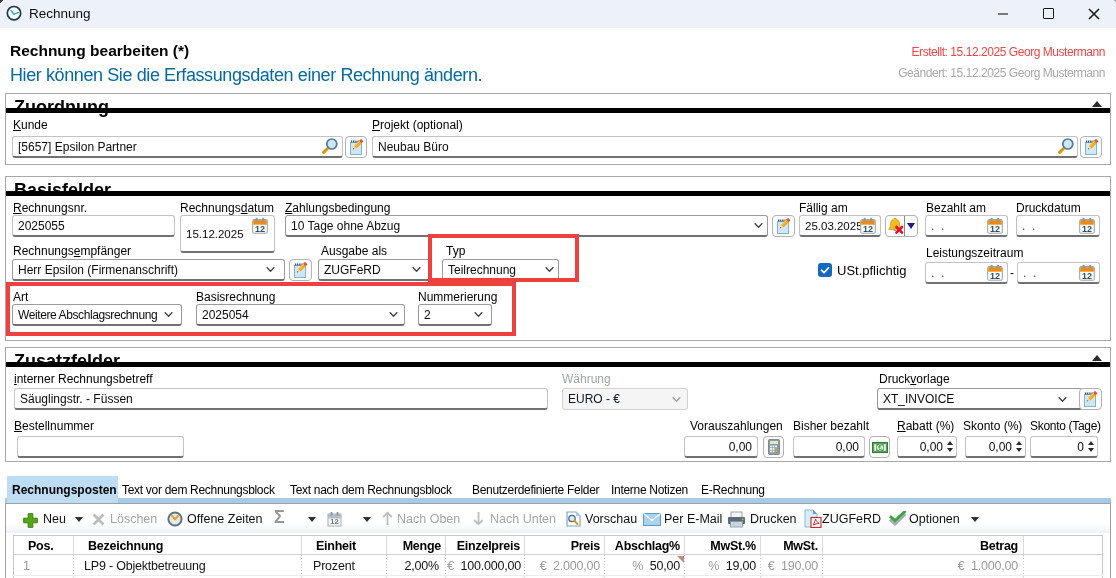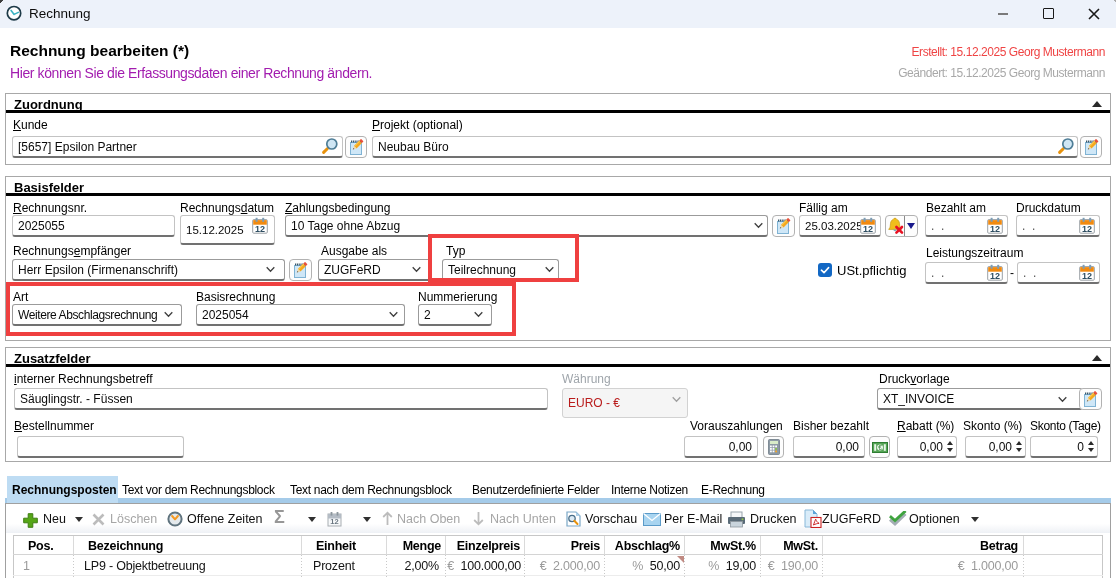--- a/index.html
+++ b/index.html
@@ -4,22 +4,22 @@
 <style>
 * { margin:0; padding:0; box-sizing:border-box; }
 html,body { width:1116px; height:578px; overflow:hidden; background:#fff;
   font-family:"Liberation Sans", sans-serif; }
 .abs { position:absolute; }
 .lbl { position:absolute; font-size:12px; color:#000; white-space:nowrap; }
 .inp { position:absolute; background:#fff; border:1px solid #c3c3c3; border-bottom:2px solid #717171;
   border-radius:3px; font-size:12px; color:#0a0a0a; display:flex; align-items:center;
   padding:0 5px; white-space:nowrap; }
 .sec { position:absolute; border:1px solid #a8a8a8; background:#fff; }
-.sech { position:absolute; left:0; top:0; right:0; height:19px; border-bottom:3px solid #000000;
-  font-size:13px; font-weight:bold; color:#000; padding:3px 0 0 8px; }
+.sech { position:absolute; left:0; top:0; right:0; height:19px; border-bottom:5px solid #000000;
+  font-size:18px; font-weight:bold; color:#000; padding:3px 0 0 8px; }
 .up-tri { position:absolute; width:0; height:0; border-left:5px solid transparent;
   border-right:5px solid transparent; border-bottom:6px solid #2a2a2a; }
 .chev { position:absolute; width:9px; height:9px; }
 .pbtn { position:absolute; width:23px; height:22px; border:1px solid #b2b2b2; border-radius:4px;
   background:#fdfdfd; display:flex; align-items:center; justify-content:center; }
 .redbox { position:absolute; border:4px solid #ef4040; }
 .tbtxt { font-size:12.5px; color:#101010; white-space:nowrap; }
 .gray { color:#a6a6a6; }
 .caret { width:0; height:0; border-left:4px solid transparent; border-right:4px solid transparent;
   border-top:5px solid #303030; position:absolute; }
@@ -44,21 +44,21 @@
   <path d="M8.1 9.4 L5.1 5.4 M8.1 9.4 L12.3 7.4" stroke="#3cb3c3" stroke-width="1.6" fill="none" stroke-linecap="round"></path>
 </svg>
 <div class="abs" style="left:29px;top:0;height:28px;line-height:28px;font-size:13.5px;color:#0d0d0d;">Rechnung</div>
 <div class="abs" style="left:998px;top:13px;width:10px;height:2px;background:#7a7a7a;"></div>
 <div class="abs" style="left:1043px;top:8px;width:11px;height:11px;border:1.7px solid #191919;border-radius:1px;"></div>
 <svg class="abs" style="left:1088px;top:8px;" width="12" height="12" viewBox="0 0 12 12">
   <path d="M1 1 L11 11 M11 1 L1 11" stroke="#191919" stroke-width="1.6"></path>
 </svg>
 
 <div class="abs" style="left:10px;top:42px;font-size:15.5px;font-weight:bold;color:#000;">Rechnung bearbeiten (*)</div>
-<div class="abs" style="left:10px;top:65px;font-size:14px;letter-spacing:-0.4px;color:#a21caf;">Hier können Sie die Erfassungsdaten einer Rechnung ändern.</div>
+<div class="abs" style="left:10px;top:65px;font-size:18px;letter-spacing:-0.4px;color:#0369a1;">Hier können Sie die Erfassungsdaten einer Rechnung ändern.</div>
 <div class="abs" style="right:11px;top:45px;font-size:12px;letter-spacing:-0.45px;color:#ef4444;">Erstellt: 15.12.2025 Georg Mustermann</div>
 <div class="abs" style="right:11px;top:66px;font-size:12px;letter-spacing:-0.45px;color:#a8a8a8;">Geändert: 15.12.2025 Georg Mustermann</div>
 
 <div class="sec" style="left:5px;top:93px;width:1106px;height:72px;">
   <div class="sech">Zuordnung</div>
   <div class="up-tri" style="right:8px;top:7px;"></div>
 </div>
 <div class="lbl" style="left:13px;top:118px;"><u>K</u>unde</div>
 <div class="inp" style="left:12px;top:136px;width:331px;height:22px;">[5657] Epsilon Partner</div>
 <svg class="abs mag" style="left:321px;top:137px;" width="18" height="18" viewBox="0 0 18 18">
@@ -103,21 +103,21 @@
 </div>
 
 <div class="lbl" style="left:13px;top:201px;"><u>R</u>echnungsnr.</div>
 <div class="lbl" style="left:180px;top:201px;">Rechnungs<u>d</u>atum</div>
 <div class="lbl" style="left:285px;top:201px;"><u>Z</u>ahlungsbedingung</div>
 <div class="lbl" style="left:799px;top:201px;">Fällig am</div>
 <div class="lbl" style="left:926px;top:201px;">Bezahlt am</div>
 <div class="lbl" style="left:1016px;top:201px;">Druckdatum</div>
 
 <div class="inp" style="left:12px;top:215px;width:163px;height:22px;">2025055</div>
-<div class="inp" style="left:180px;top:215px;width:95px;height:30px;font-size:11.5px;">15.12.2025</div>
+<div class="inp" style="left:180px;top:215px;width:95px;height:38px;font-size:11.5px;">15.12.2025</div>
 <div class="inp" style="left:285px;top:215px;width:483px;height:22px;border-color:#9b9b9b;border-bottom-color:#717171;">10 Tage ohne Abzug</div>
 <div class="inp" style="left:799px;top:215px;width:82px;height:22px;font-size:11.5px;">25.03.2025</div>
 <div class="inp" style="left:925px;top:215px;width:83px;height:22px;color:#555;">.&nbsp;&nbsp;.</div>
 <div class="inp" style="left:1016px;top:215px;width:84px;height:22px;color:#555;">.&nbsp;&nbsp;.</div>
 
 <svg class="abs cal" style="left:252px;top:217px;" width="16" height="17" viewBox="0 0 16 17">
   <rect x="0.7" y="2.6" width="14.6" height="13.6" rx="1" fill="#ffffff" stroke="#9aa0a6" stroke-width="1"></rect>
   <rect x="1.2" y="3.1" width="13.6" height="4.6" fill="#f28a0f"></rect>
   <rect x="3.6" y="0.8" width="2" height="4" fill="#7d9db5"></rect>
   <rect x="10.2" y="0.8" width="2" height="4" fill="#7d9db5"></rect>
@@ -245,21 +245,21 @@
 <div class="redbox" style="left:428px;top:234px;width:151px;height:48px;"></div>
 <div class="redbox" style="left:6px;top:282px;width:510px;height:54px;"></div>
 
 <div class="sec" style="left:5px;top:347px;width:1106px;height:115px;">
   <div class="sech">Zusatzfelder</div>
   <div class="up-tri" style="right:8px;top:7px;"></div>
 </div>
 <div class="lbl" style="left:14px;top:372px;"><u>i</u>nterner Rechnungsbetreff</div>
 <div class="inp" style="left:14px;top:388px;width:534px;height:22px;">Säuglingstr. - Füssen</div>
 <div class="lbl" style="left:562px;top:372px;color:#9fa5ab;">Währung</div>
-<div class="inp" style="left:562px;top:388px;width:126px;height:30px;background:#f5f5f5;color:#b91c1c;border:1px solid #d2d2d2;">EURO - €</div>
+<div class="inp" style="left:562px;top:388px;width:126px;height:22px;background:#f5f5f5;color:#0f172a;border:1px solid #d2d2d2;">EURO - €</div>
 <div class="lbl" style="left:879px;top:372px;">Druck<u>v</u>orlage</div>
 <div class="inp" style="left:877px;top:388px;width:206px;height:22px;border-color:#9b9b9b;border-bottom-color:#717171;">XT_INVOICE</div>
 <div class="pbtn" style="left:1079px;top:388px;height:22px;">
   <svg width="17" height="17" viewBox="0 0 17 17">
     <rect x="2.5" y="3.5" width="11" height="12" fill="#cfe7f7" stroke="#7fb3d4" stroke-width="1"></rect>
     <path d="M3.6 3.4v-1.9 M5.4 3.4v-1.9 M7.2 3.4v-1.9 M9 3.4v-1.9 M10.8 3.4v-1.9 M12.6 3.4v-1.9" stroke="#2f4f63" stroke-width="1.1"></path>
     <g transform="translate(14.3,1.1) rotate(45)">
       <rect x="-1.8" y="0" width="3.6" height="2.6" rx="0.6" fill="#e8503c"></rect>
       <rect x="-1.8" y="2.6" width="3.6" height="7.4" fill="#f5a81c"></rect>
       <rect x="-1.8" y="2.6" width="1.3" height="7.4" fill="#fbc64a"></rect>

